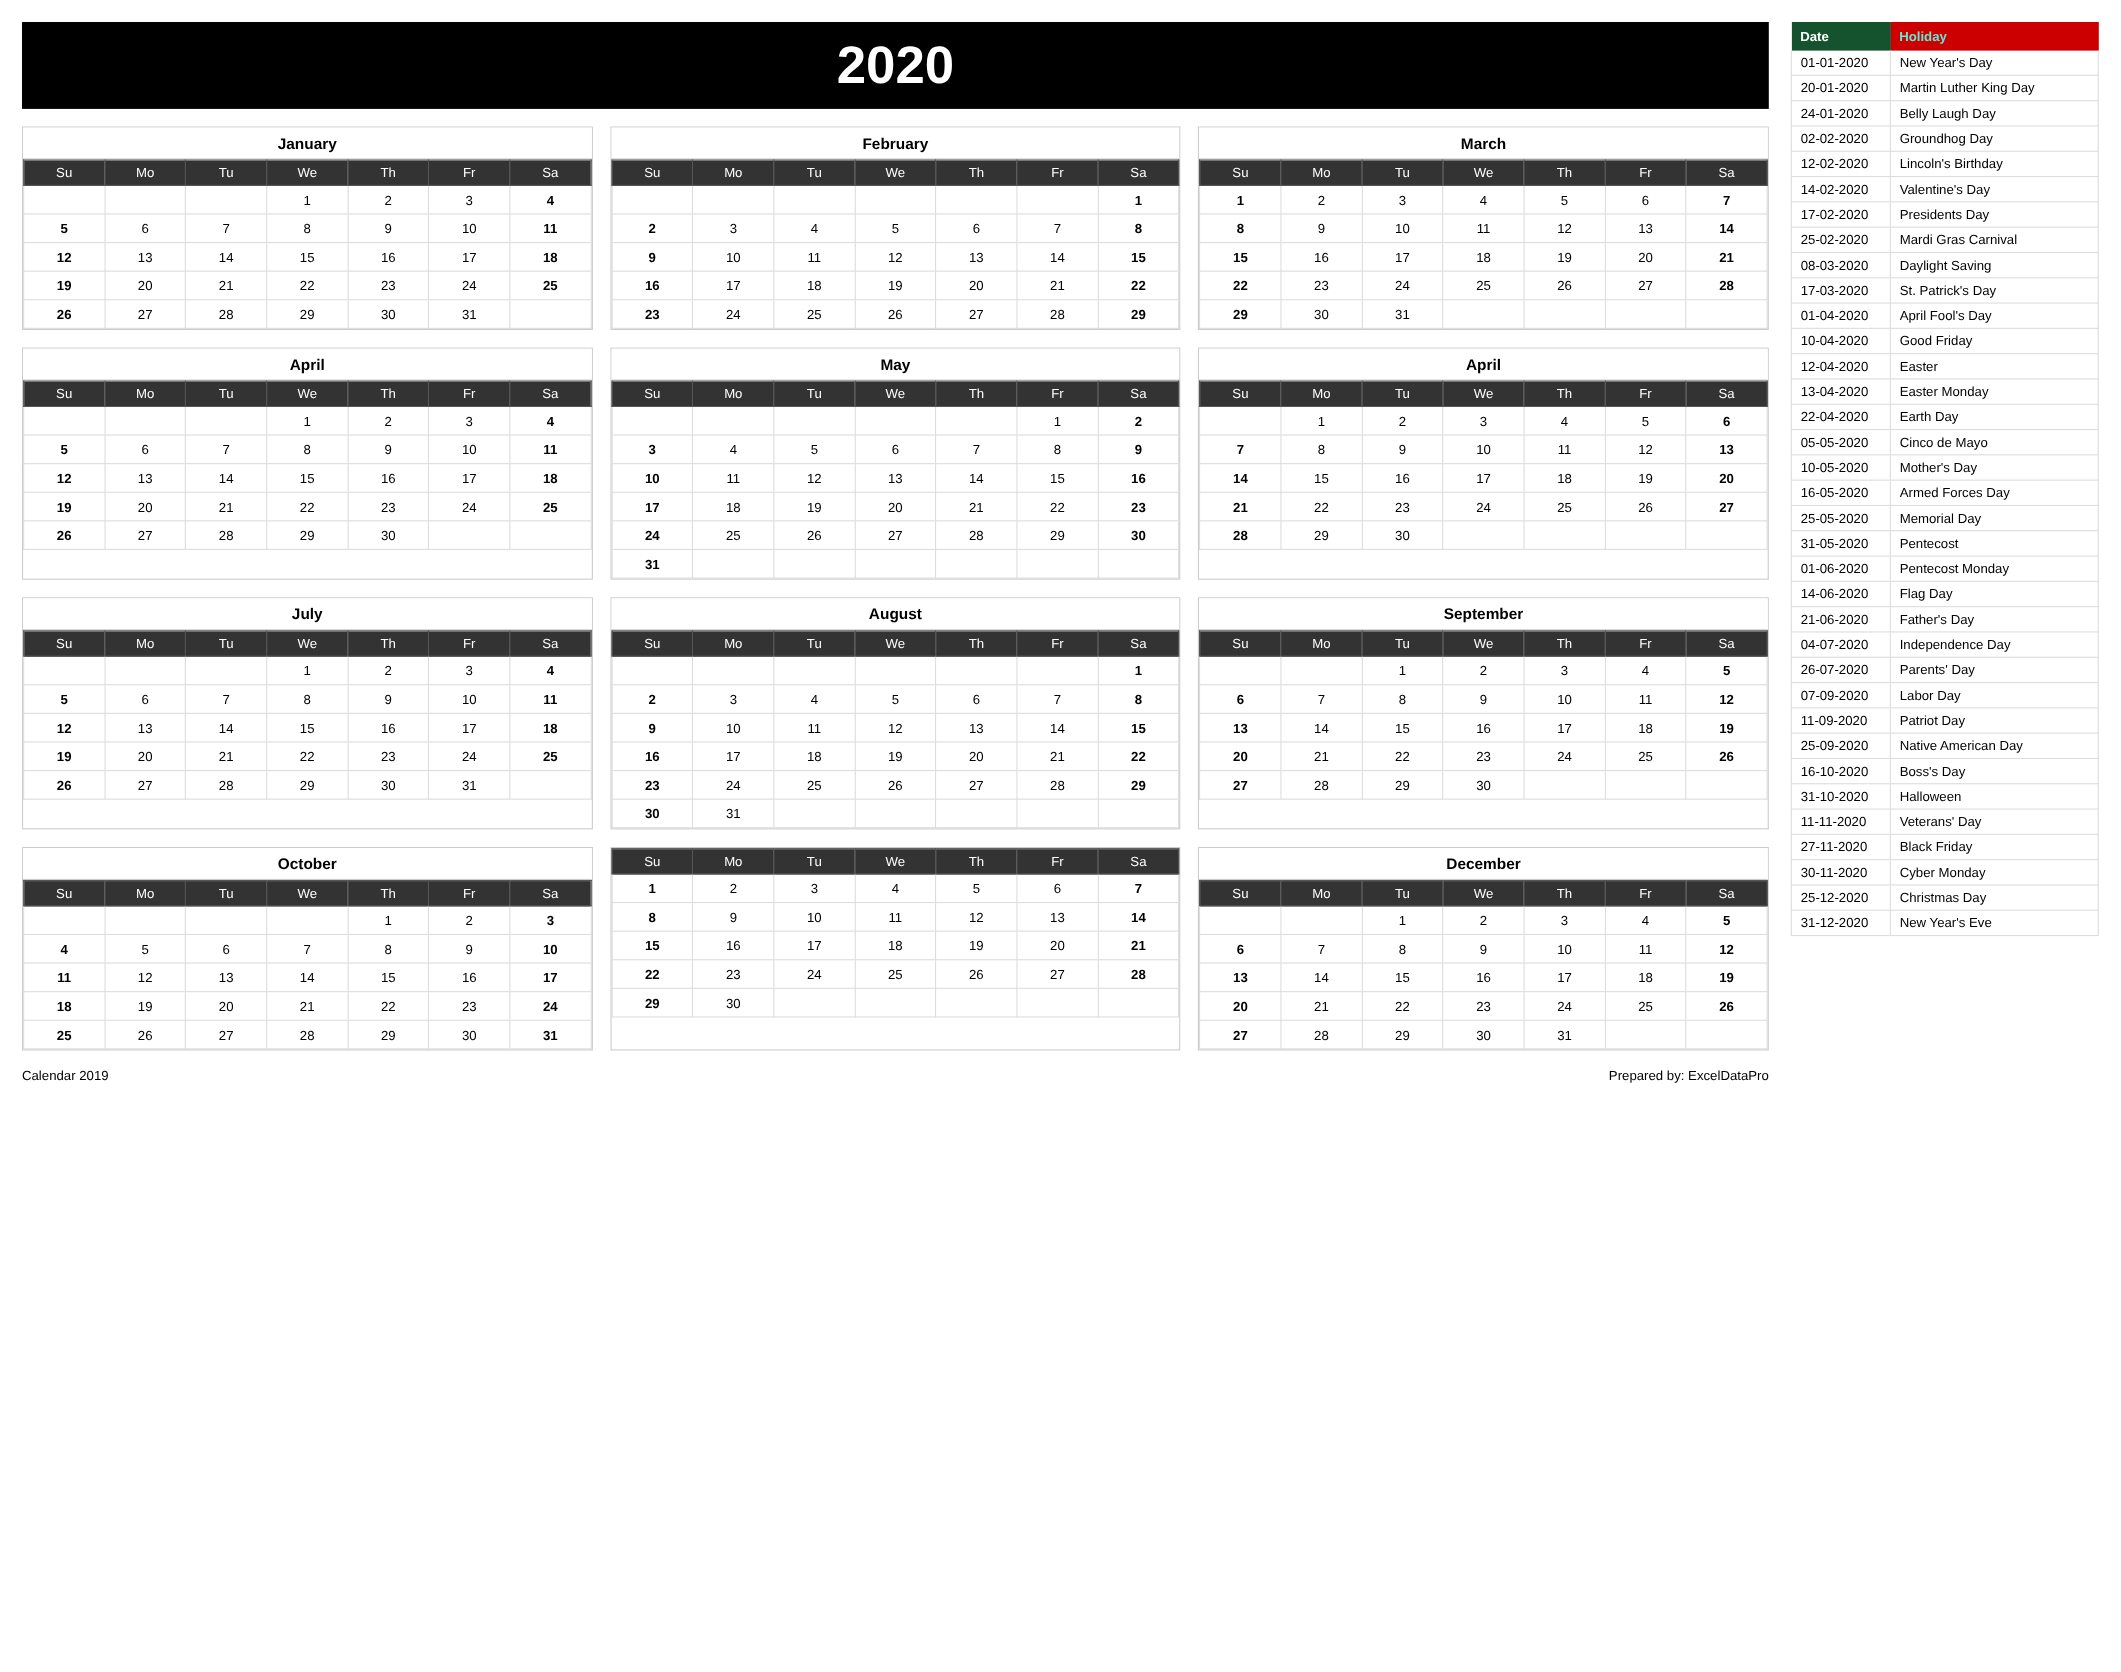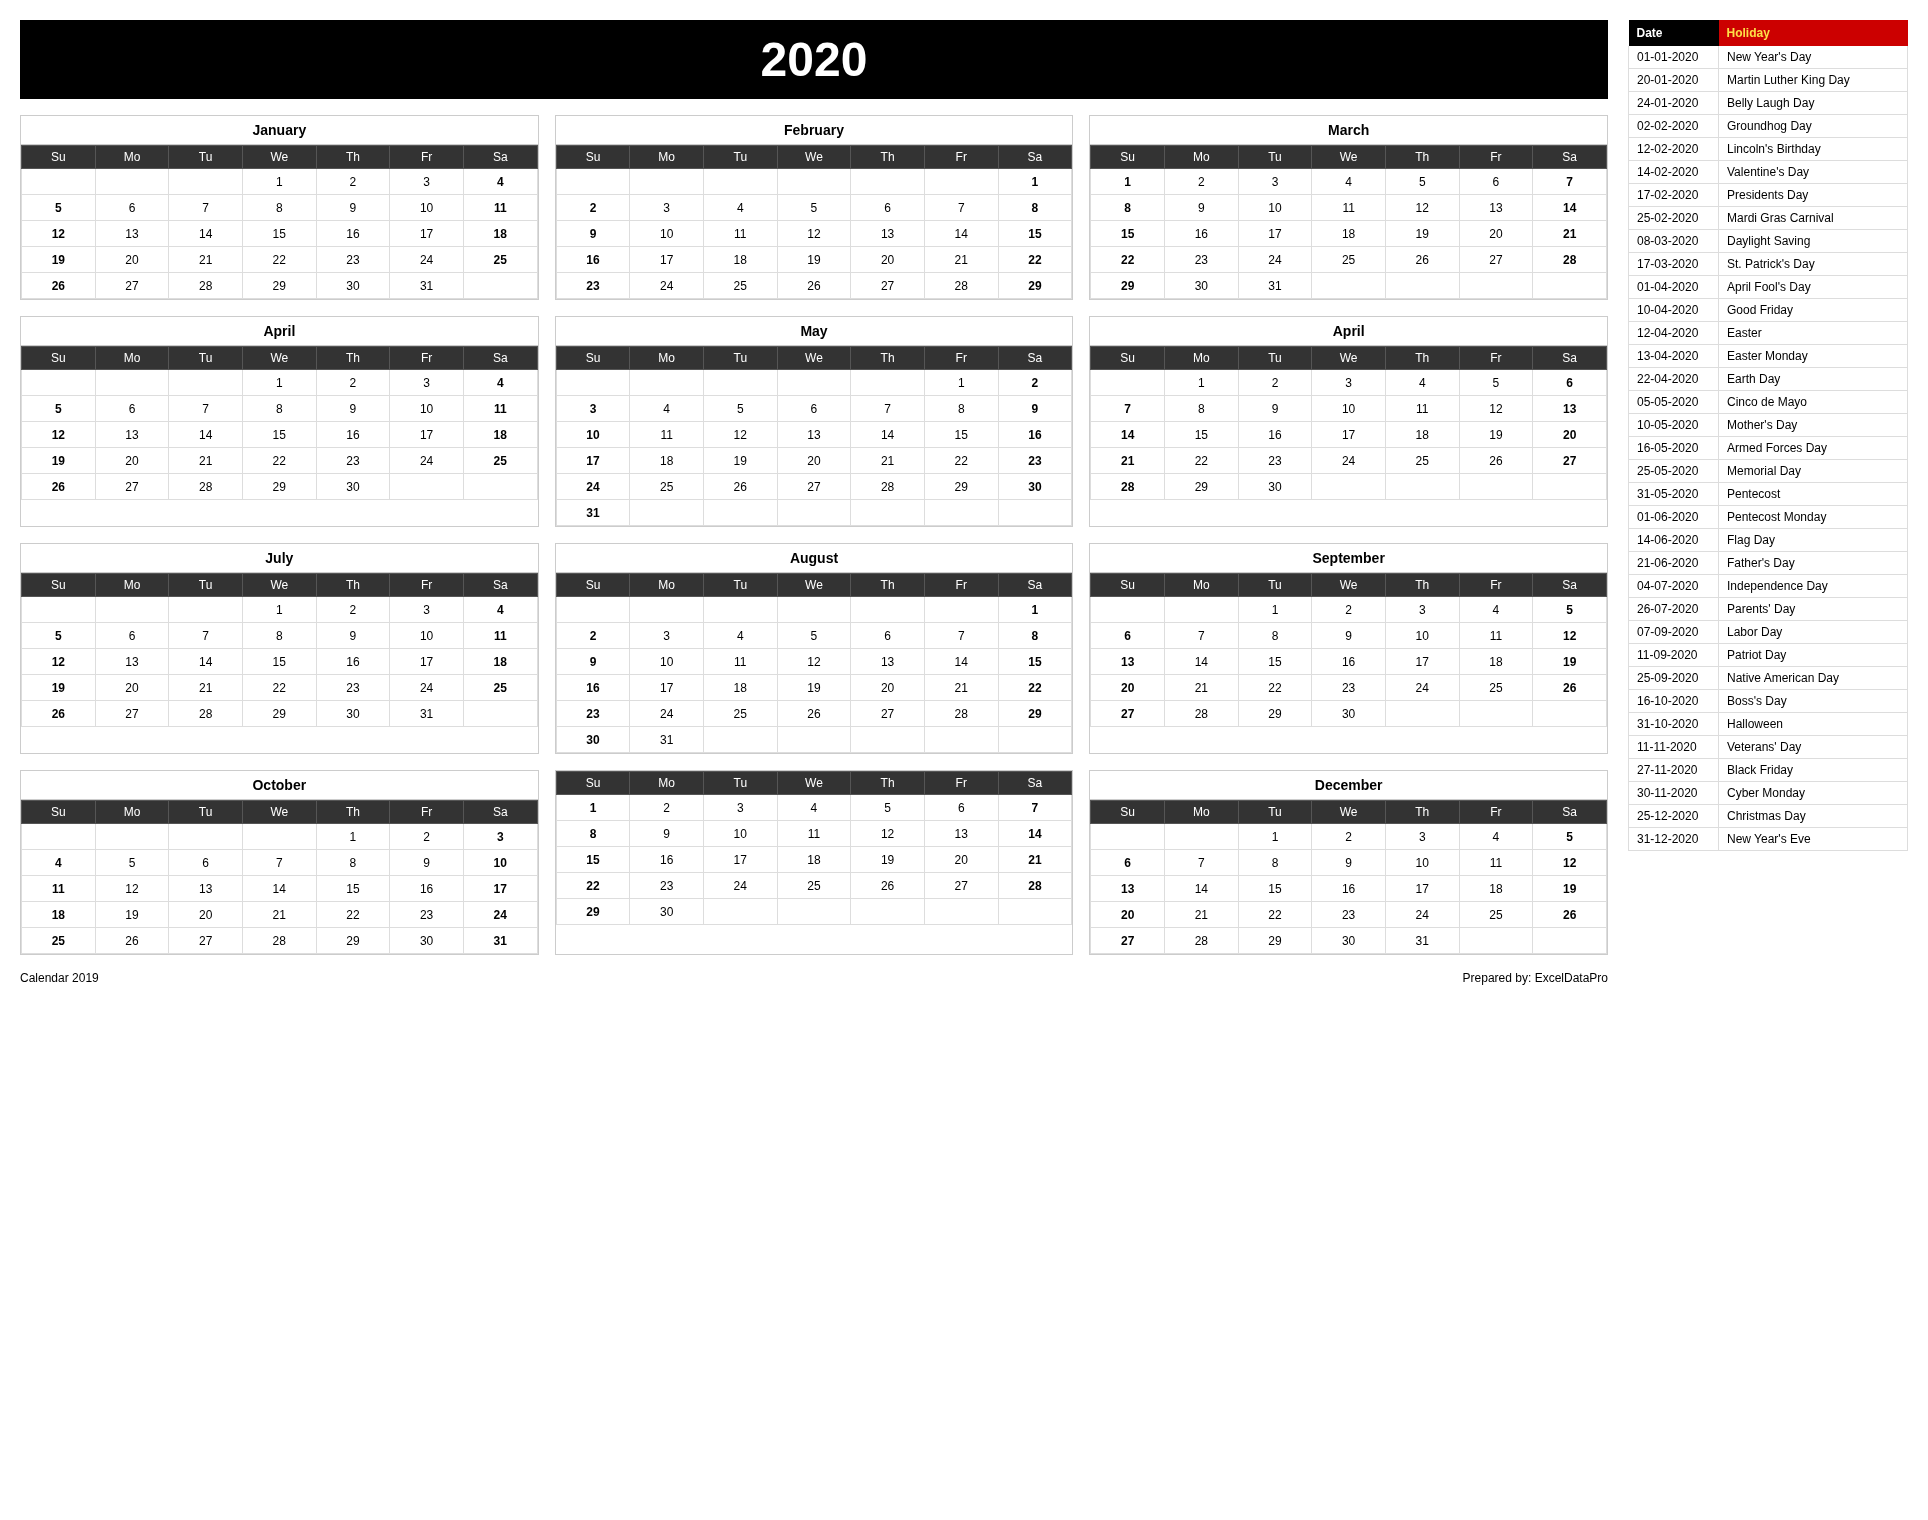--- a/index.html
+++ b/index.html
@@ -82,27 +82,27 @@
       width: 100%;
       border-collapse: collapse;
       font-size: 12px;
     }
     .holiday-table th {
       padding: 6px 8px;
       text-align: left;
       font-weight: bold;
     }
     .holiday-table th:first-child {
-      background: #000000;
+      background: #14532d;
       color: #fff;
       width: 90px;
     }
     .holiday-table th:last-child {
       background: #c00;
-      color: #fde047;
+      color: #5eead4;
     }
     .holiday-table td {
       padding: 4px 8px;
       border-bottom: 1px solid #ddd;
       border-right: 1px solid #ddd;
       border-left: 1px solid #ddd;
     }
     .holiday-table td:first-child {
       width: 90px;
       border-right: 1px solid #ddd;

